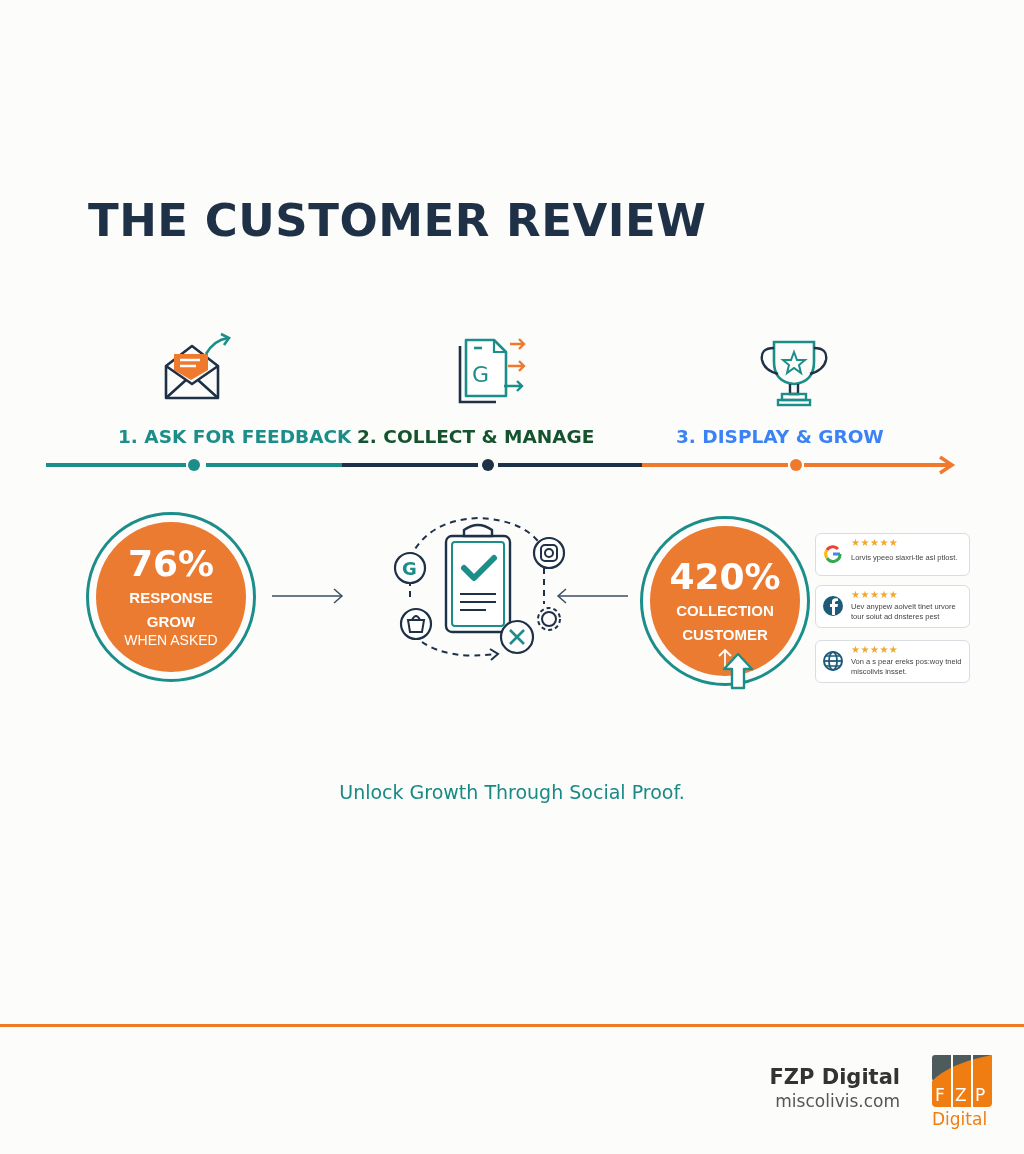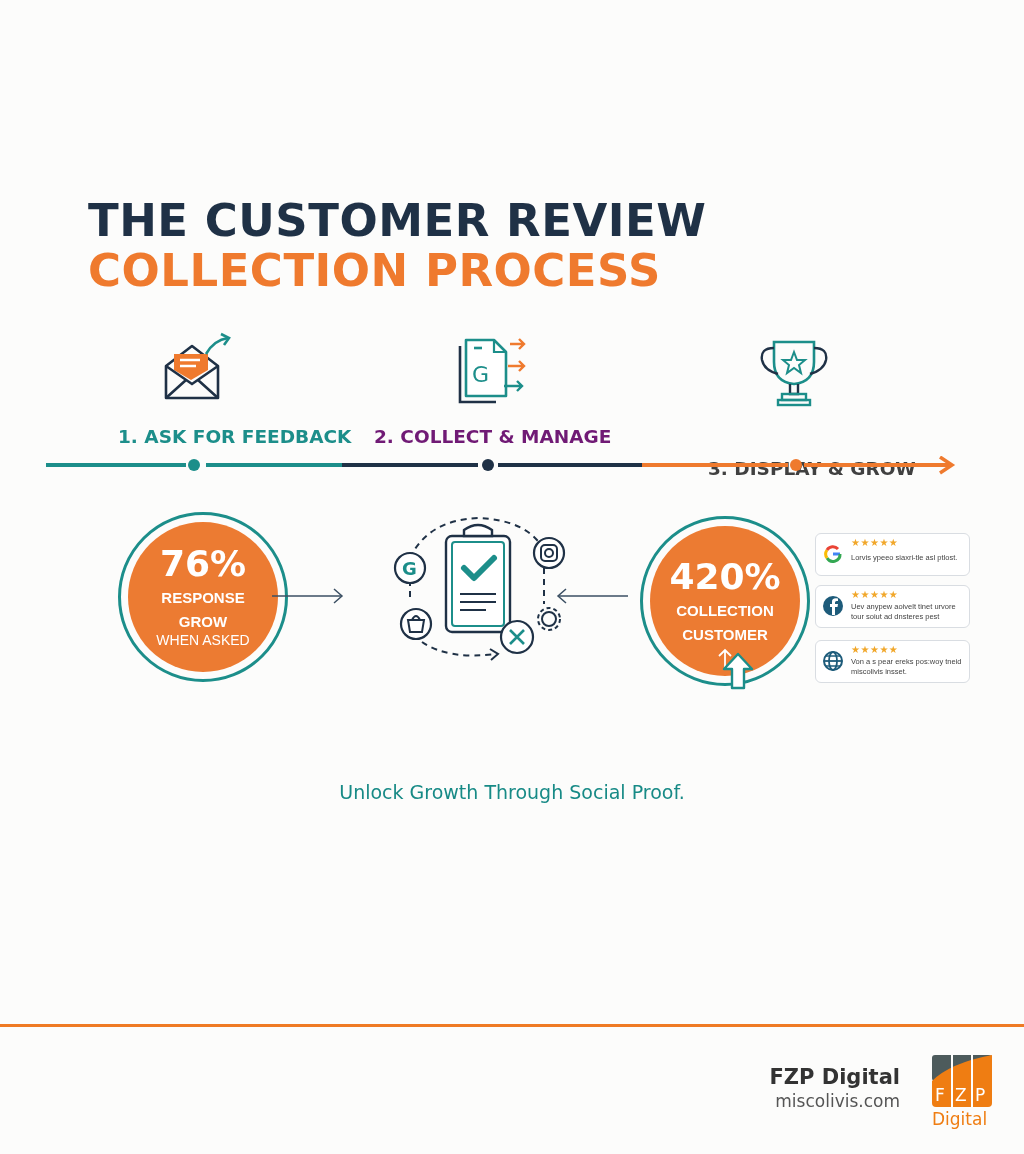--- a/index.html
+++ b/index.html
@@ -32,21 +32,20 @@
   .footer-line { left: 0; top: 1024px; width: 1024px; height: 3px; background: #ef7a24; }
   .brand-name { right: 124px; top: 1065px; font-weight: 700; font-size: 21px; color: #333; font-family: "DejaVu Sans", sans-serif; }
   .brand-url { right: 124px; top: 1091px; font-size: 17px; color: #555; font-family: "DejaVu Sans", sans-serif; }
   .logo-box { left: 930px; top: 1053px; width: 64px; height: 76px; }
 </style>
 </head>
 <body>
 
 <div class="abs title">
   <span class="l1">THE CUSTOMER REVIEW</span>
-  <span class="l2">COLLECTION PROCESS</span>
 </div>
 
 <svg class="abs step-icon" style="left:156px;top:328px;" viewBox="0 0 80 80">
   <path d="M10 38 L36 18 L62 38 L62 70 L10 70 Z" fill="none" stroke="#1f3146" stroke-width="2.6" stroke-linejoin="round"></path>
   <path d="M18 26 L52 26 L52 42 L35 52 L18 42 Z" fill="#ef7a2e"></path>
   <line x1="24" y1="32" x2="44" y2="32" stroke="#fff" stroke-width="2.5"></line>
   <line x1="24" y1="38" x2="40" y2="38" stroke="#fff" stroke-width="2.5"></line>
   <path d="M10 38 L36 56 L62 38" fill="none" stroke="#1f3146" stroke-width="2.6"></path>
   <path d="M10 70 L30 52 M62 70 L42 52" stroke="#1f3146" stroke-width="2.6"></path>
   <path d="M50 26 Q58 12 72 10" fill="none" stroke="#1c8e8a" stroke-width="2.6"></path>
@@ -67,37 +66,37 @@
 <svg class="abs step-icon" style="left:754px;top:330px;" viewBox="0 0 80 80">
   <path d="M20 12 L60 12 L60 32 Q60 52 40 54 Q20 52 20 32 Z" fill="none" stroke="#1c8e8a" stroke-width="2.6"></path>
   <path d="M20 18 Q6 18 8 30 Q10 40 24 44 M60 18 Q74 18 72 30 Q70 40 56 44" fill="none" stroke="#1f3146" stroke-width="2.4"></path>
   <path d="M40 22 L43 30 L51 30 L45 35 L47 43 L40 38 L33 43 L35 35 L29 30 L37 30 Z" fill="none" stroke="#1c8e8a" stroke-width="2"></path>
   <path d="M36 54 L36 64 L44 64 L44 54" fill="none" stroke="#1f3146" stroke-width="2.4"></path>
   <rect x="28" y="64" width="24" height="6" fill="none" stroke="#1c8e8a" stroke-width="2.4"></rect>
   <rect x="24" y="70" width="32" height="5" fill="none" stroke="#1c8e8a" stroke-width="2.4"></rect>
 </svg>
 
 <div class="abs step-label" style="left:91px;color:#1c8e8a;margin-left:27px;">1. ASK FOR FEEDBACK</div>
-<div class="abs step-label" style="left:374px;color:#701a75;">2. COLLECT &amp; MANAGE</div>
-<div class="abs step-label" style="left:708px;color:#404040;margin-top:32px;">3. DISPLAY &amp; GROW</div>
+<div class="abs step-label" style="left:357px;color:#14532d;">2. COLLECT &amp; MANAGE</div>
+<div class="abs step-label" style="left:676px;color:#3b82f6;">3. DISPLAY &amp; GROW</div>
 
 <svg class="abs timeline" viewBox="0 0 912 20">
   <line x1="0" y1="9" x2="140" y2="9" stroke="#1c8e8a" stroke-width="4"></line>
   <line x1="160" y1="9" x2="296" y2="9" stroke="#1c8e8a" stroke-width="4"></line>
   <circle cx="148" cy="9" r="6" fill="#1c8e8a"></circle>
   <line x1="296" y1="9" x2="432" y2="9" stroke="#1f3146" stroke-width="4"></line>
   <line x1="452" y1="9" x2="596" y2="9" stroke="#1f3146" stroke-width="4"></line>
   <circle cx="442" cy="9" r="6" fill="#1f3146"></circle>
   <line x1="596" y1="9" x2="742" y2="9" stroke="#ef7a2e" stroke-width="4"></line>
   <line x1="758" y1="9" x2="904" y2="9" stroke="#ef7a2e" stroke-width="4"></line>
   <circle cx="750" cy="9" r="6" fill="#ef7a2e"></circle>
   <path d="M894 1 L906 9 L894 17" fill="none" stroke="#ef7a2e" stroke-width="3.5"></path>
 </svg>
 
-<div class="abs stat-circle" style="left:118px;top:512px;">
+<div class="abs stat-circle" style="left:86px;top:512px;">
   <div class="stat-inner">
     <div class="stat-big">76%</div>
     <div class="stat-sub">RESPONSE</div>
     <div class="stat-sub">GROW</div>
     <div class="stat-small">WHEN ASKED</div>
   </div>
 </div>
 
 <svg class="abs" style="left:270px;top:586px;" width="76" height="20" viewBox="0 0 76 20">
   <line x1="2" y1="10" x2="72" y2="10" stroke="#3b4f63" stroke-width="1.5"></line>

